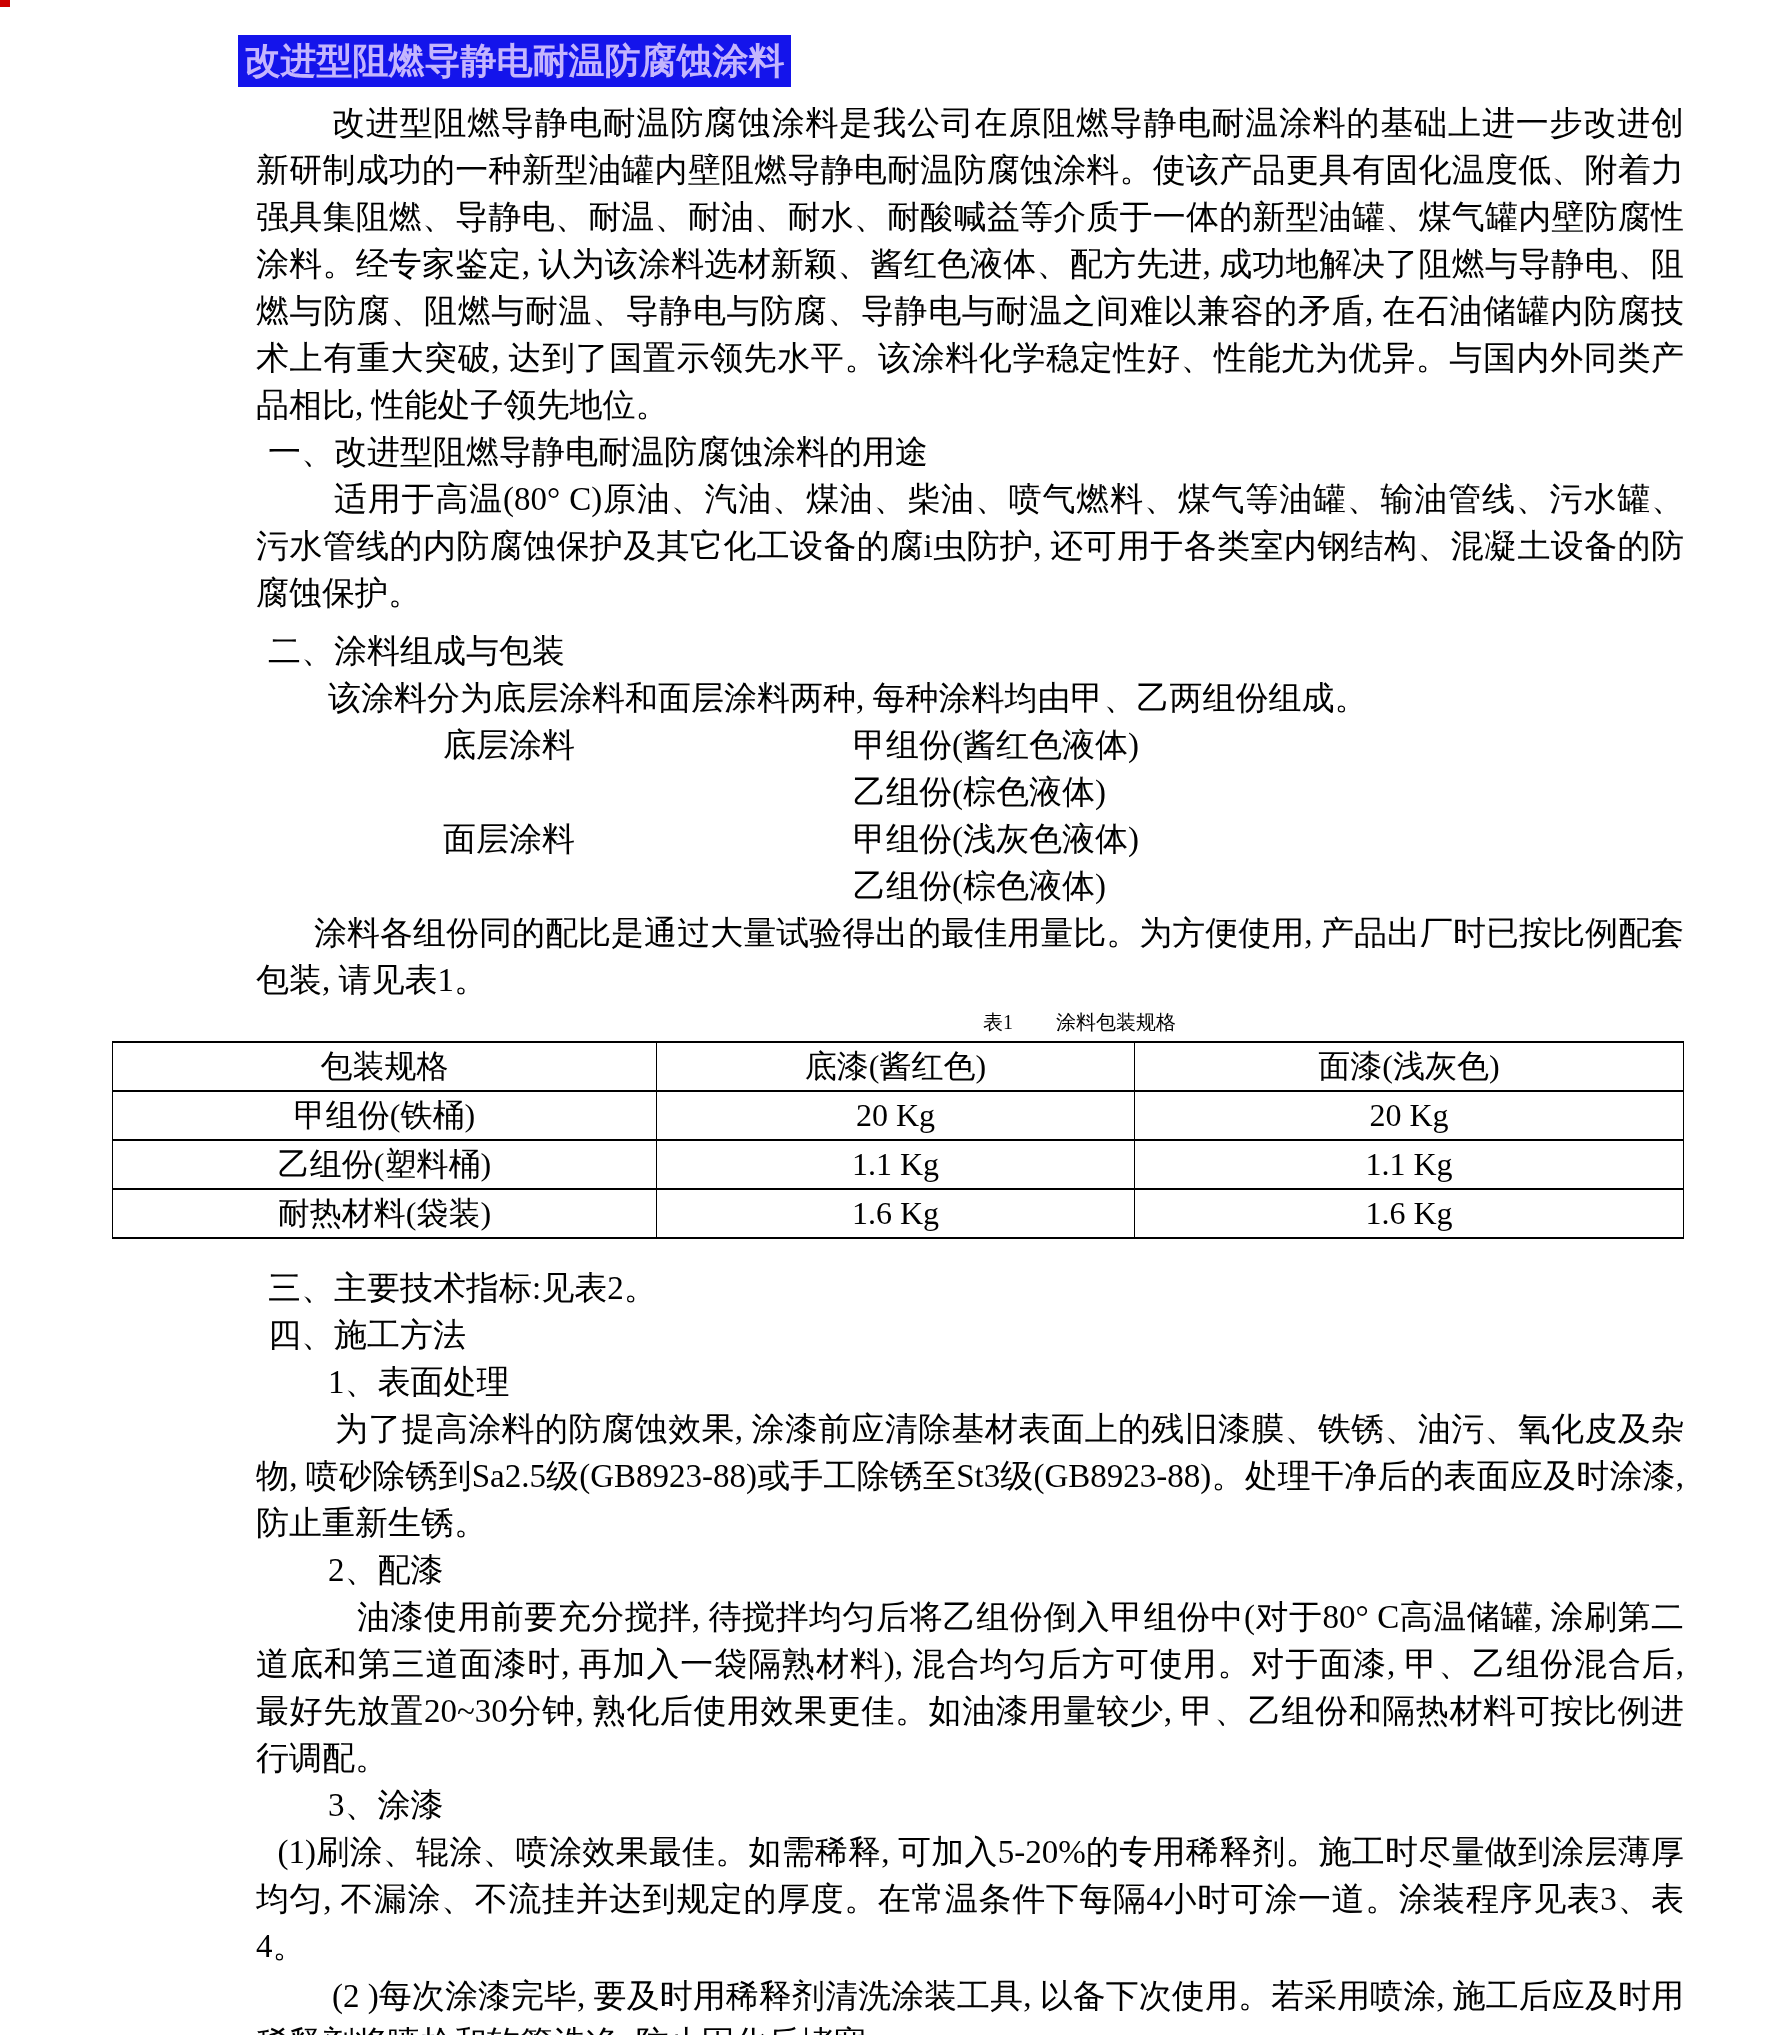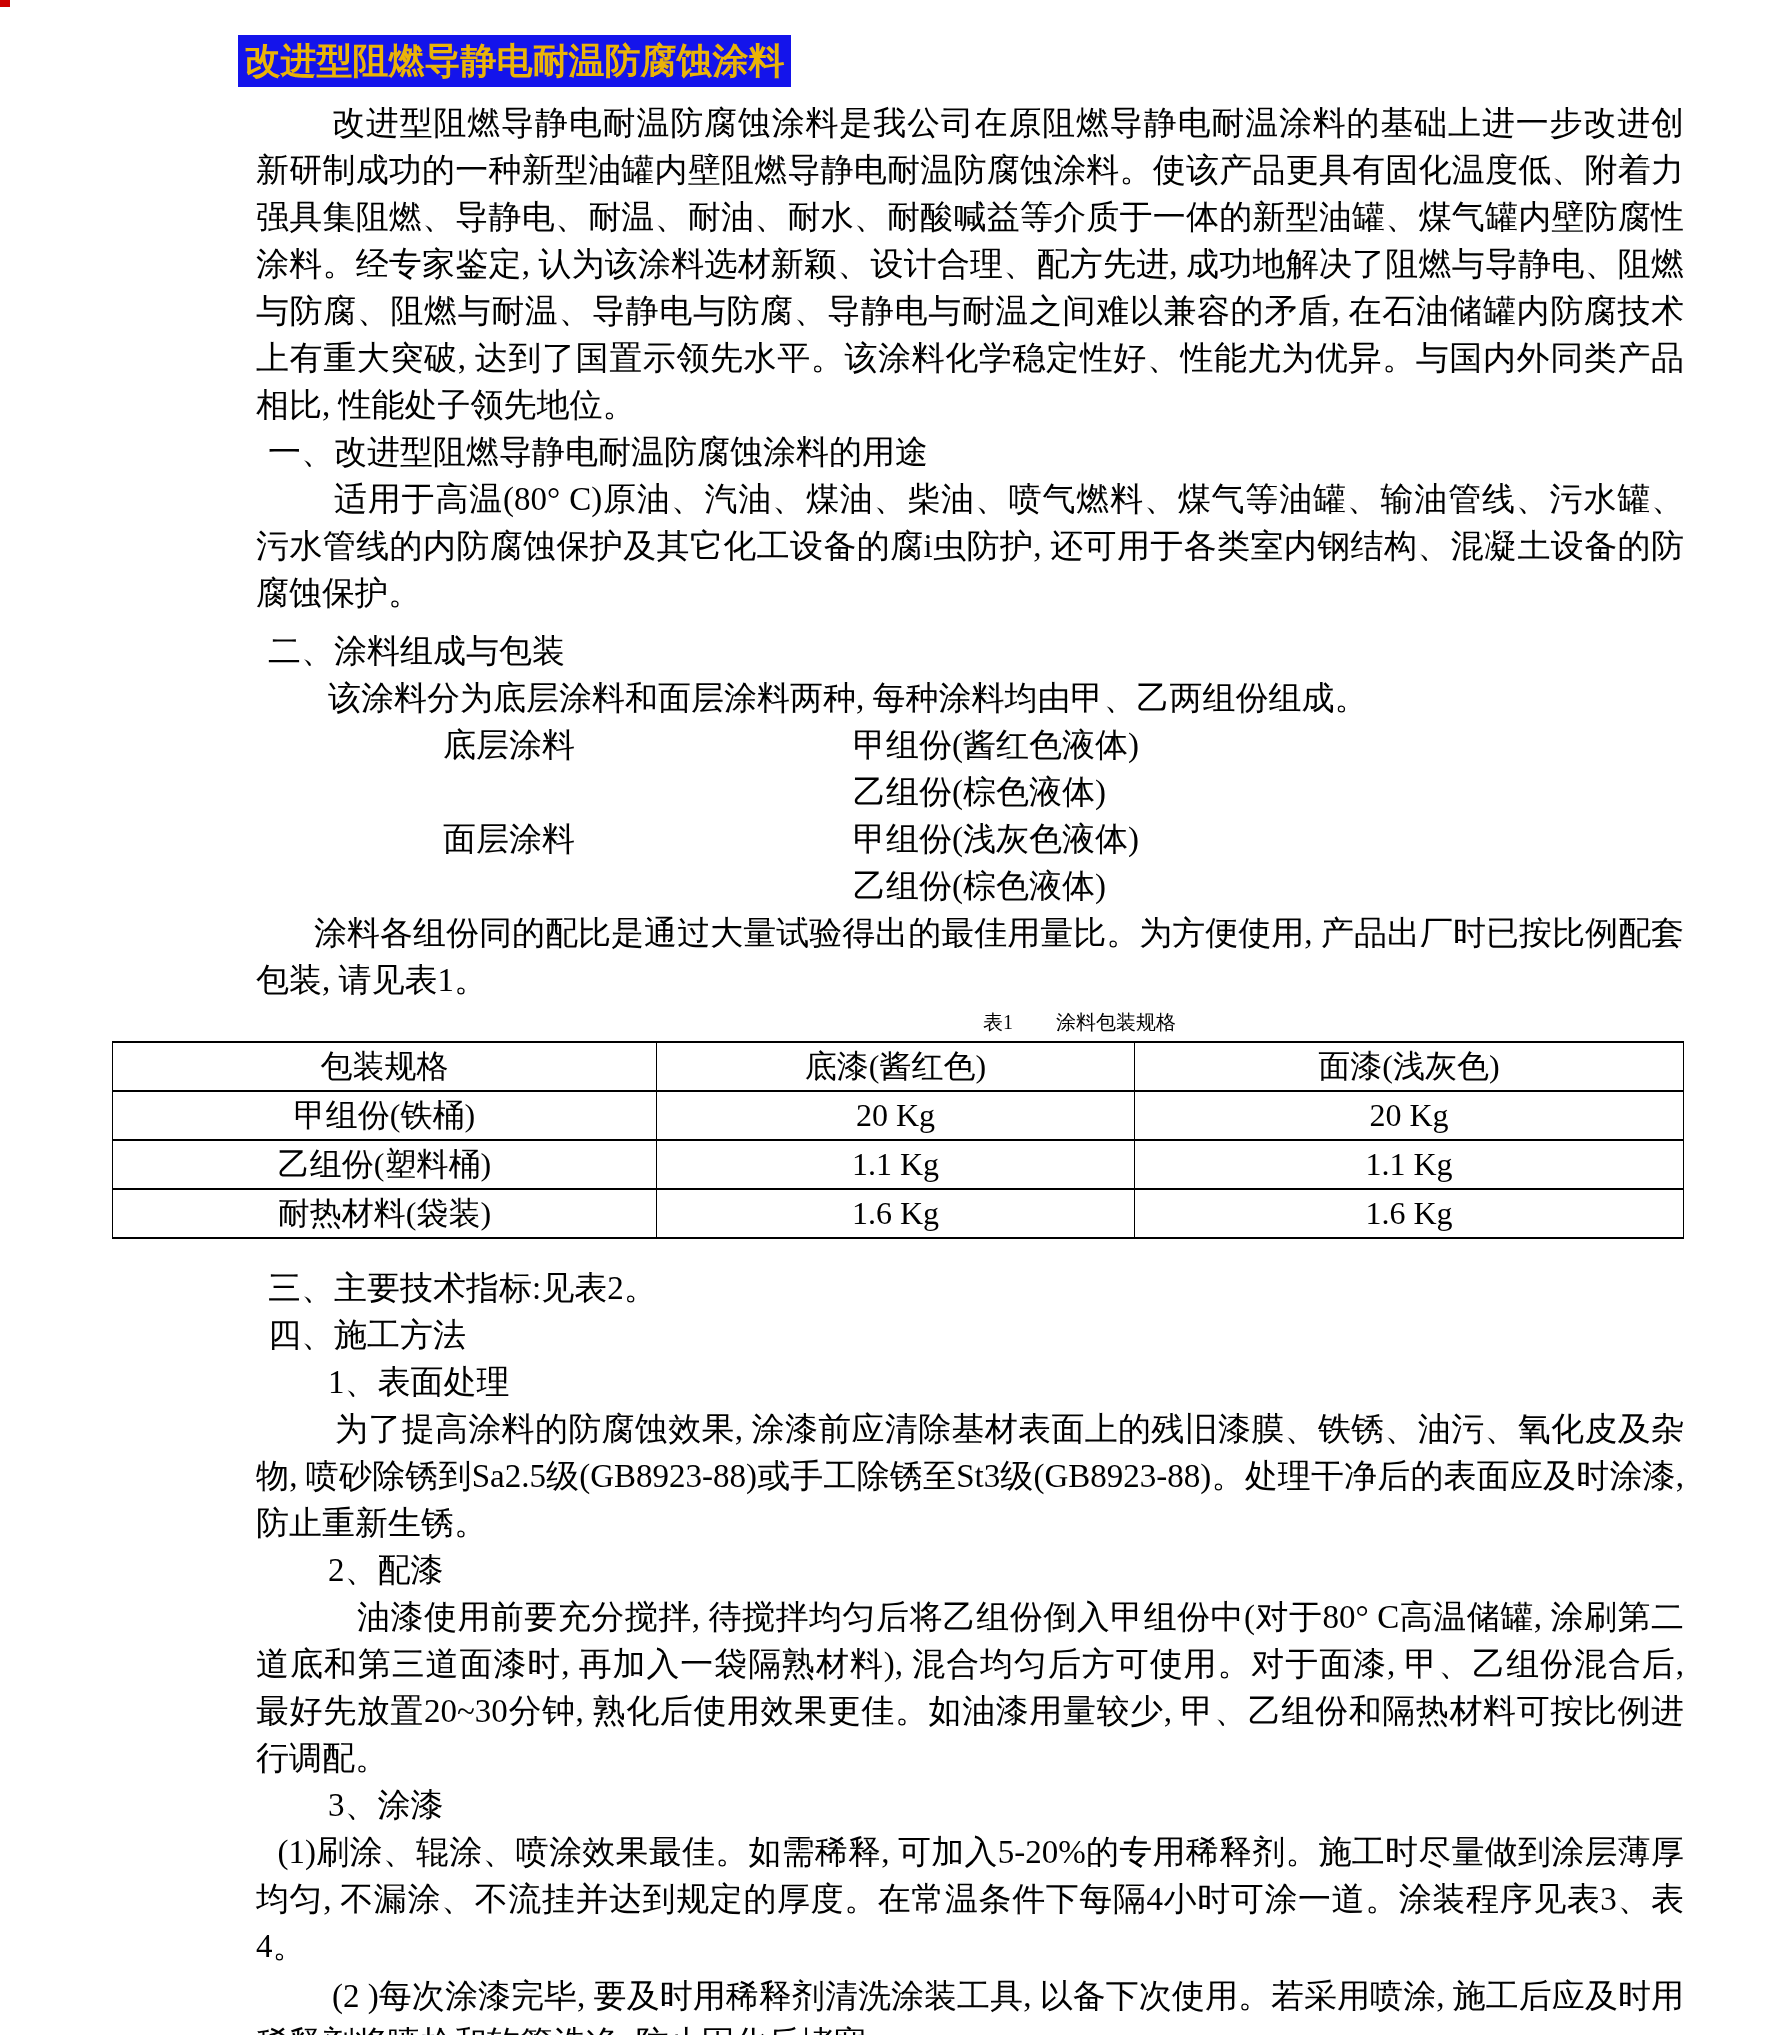--- a/index.html
+++ b/index.html
@@ -20,21 +20,21 @@
     width:10px;height:6.5px;
     background:#cc0000;
   }
   .title-wrap{
     padding-top:35px;
     margin-left:238px;
   }
   .doc-title{
     display:inline-block;
     background:#1414eb;
-    color:#eab308;
+    color:#c4b5fd;
     font-weight:bold;
     font-size:36px;
     line-height:52px;
     padding:0 6.5px;
     letter-spacing:0px;
   }
   .para{
     margin:0 101px 0 256px;
     text-align:justify;
     text-justify:inter-ideograph;
@@ -93,21 +93,21 @@
 <body>
 
 <div class="page">
 
   <div class="corner-mark"></div>
 
   <div class="title-wrap">
     <span class="doc-title">改进型阻燃导静电耐温防腐蚀涂料</span>
   </div>
 
-  <p class="para intro-para">改进型阻燃导静电耐温防腐蚀涂料是我公司在原阻燃导静电耐温涂料的基础上进一步改进创新研制成功的一种新型油罐内壁阻燃导静电耐温防腐蚀涂料。使该产品更具有固化温度低、附着力强具集阻燃、导静电、耐温、耐油、耐水、耐酸喊益等介质于一体的新型油罐、煤气罐内壁防腐性涂料。经专家鉴定, 认为该涂料选材新颖、设计合理、配方先进, 成功地解决了阻燃与导静电、阻燃与防腐、阻燃与耐温、导静电与防腐、导静电与耐温之间难以兼容的矛盾, 在石油储罐内防腐技术上有重大突破, 达到了国置示领先水平。该涂料化学稳定性好、性能尤为优异。与国内外同类产品相比, 性能处子领先地位。</p>
+  <p class="para intro-para">改进型阻燃导静电耐温防腐蚀涂料是我公司在原阻燃导静电耐温涂料的基础上进一步改进创新研制成功的一种新型油罐内壁阻燃导静电耐温防腐蚀涂料。使该产品更具有固化温度低、附着力强具集阻燃、导静电、耐温、耐油、耐水、耐酸喊益等介质于一体的新型油罐、煤气罐内壁防腐性涂料。经专家鉴定, 认为该涂料选材新颖、酱红色液体、配方先进, 成功地解决了阻燃与导静电、阻燃与防腐、阻燃与耐温、导静电与防腐、导静电与耐温之间难以兼容的矛盾, 在石油储罐内防腐技术上有重大突破, 达到了国置示领先水平。该涂料化学稳定性好、性能尤为优异。与国内外同类产品相比, 性能处子领先地位。</p>
 
   <div class="heading">一、改进型阻燃导静电耐温防腐蚀涂料的用途</div>
 
   <p class="para ind-108">适用于高温(80° C)原油、汽油、煤油、柴油、喷气燃料、煤气等油罐、输油管线、污水罐、污水管线的内防腐蚀保护及其它化工设备的腐i虫防护, 还可用于各类室内钢结构、混凝土设备的防腐蚀保护。</p>
 
   <div class="heading h-sec2">二、涂料组成与包装</div>
 
   <p class="para ind-100">该涂料分为底层涂料和面层涂料两种, 每种涂料均由甲、乙两组份组成。</p>
 
   <div class="comp-row">

